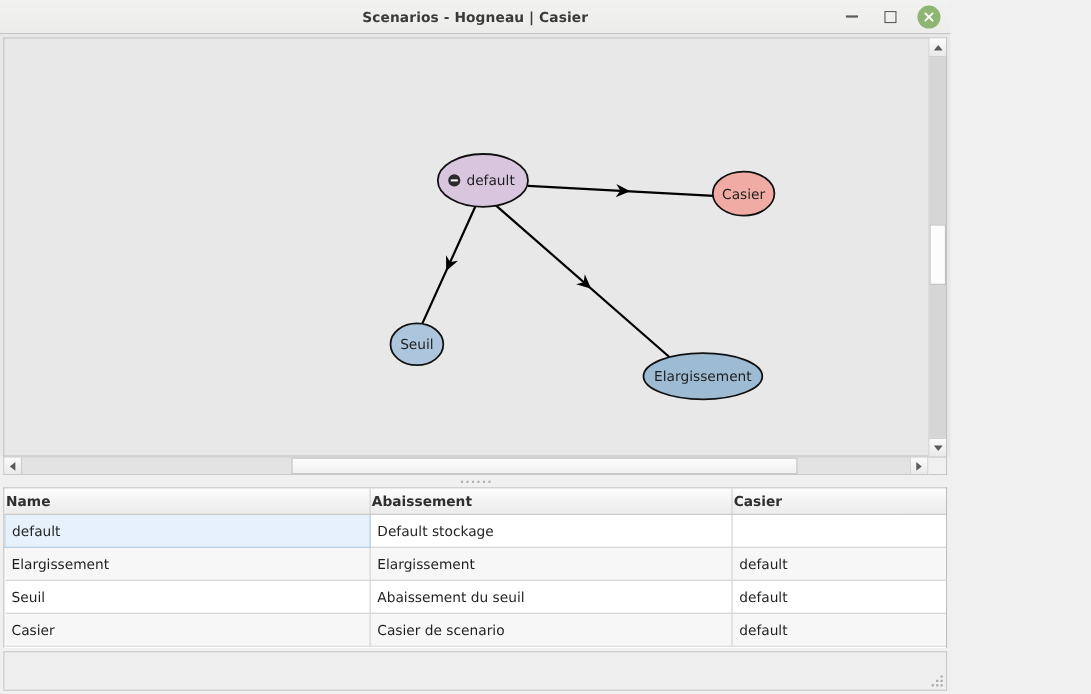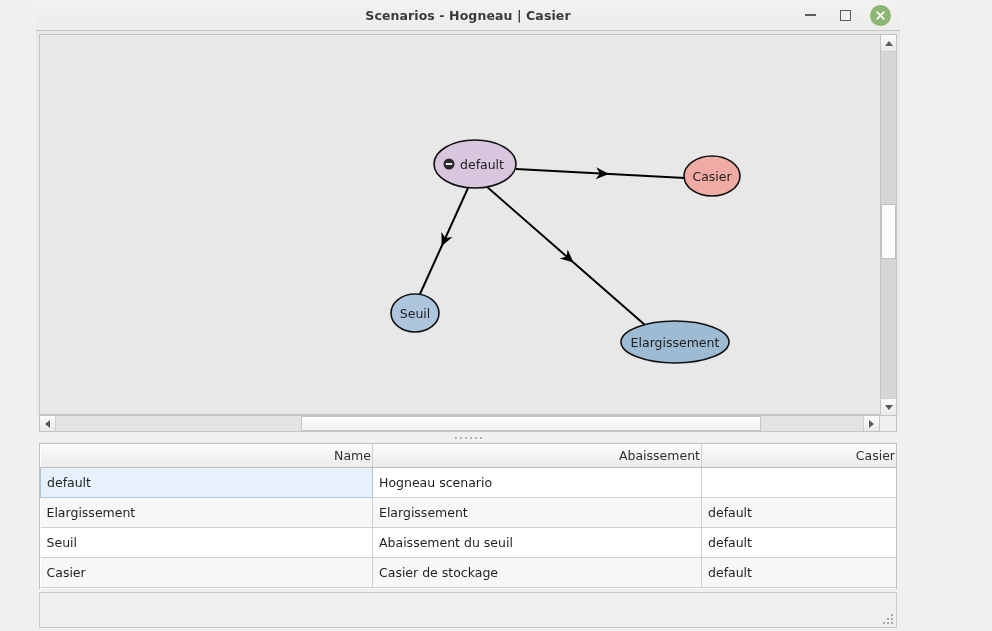--- a/index.html
+++ b/index.html
@@ -17,21 +17,20 @@
     color: #2b2b2b;
     -webkit-font-smoothing: antialiased;
   }
   .window {
     width: 864px;
     height: 631px;
     display: flex;
     flex-direction: column;
     background: #f0f0f0;
     position: relative;
-    margin-left: 36px;
   }
 
   
   .titlebar {
     height: 31px;
     min-height: 31px;
     background: linear-gradient(to bottom, #f2f2f0 0%, #ececeb 100%);
     border-bottom: 1px solid #c6c6c4;
     display: flex;
     align-items: center;
@@ -240,24 +239,24 @@
   table.grid {
     width: 100%;
     border-collapse: collapse;
     table-layout: fixed;
   }
   table.grid th {
     height: 23px;
     background: linear-gradient(to bottom, #fdfdfd 0%, #f3f3f3 50%, #ececec 100%);
     border-right: 1px solid #cfcfcf;
     border-bottom: 1px solid #bdbdbd;
-    font-weight: normal;
+    font-weight: bold;
     font-size: 12.5px;
     color: #2f2f2f;
-    text-align: right;
+    text-align: left;
     box-sizing: border-box;
   }
   table.grid th:last-child { border-right: none; }
   table.grid td {
     height: 30px;
     border-right: 1px solid #d0d0d0;
     border-bottom: 1px solid #d0d0d0;
     padding: 0 6px;
     font-size: 12.5px;
     color: #1f1f1f;
@@ -407,36 +406,36 @@
       <thead>
         <tr>
           <th>Name</th>
           <th>Abaissement</th>
           <th>Casier</th>
         </tr>
       </thead>
       <tbody id="table-body">
           <tr class="row-selected">
             <td class="cell-name">default</td>
-            <td class="cell-description">Hogneau scenario</td>
+            <td class="cell-description">Default stockage</td>
             <td class="cell-parent"></td>
           </tr>
           <tr class="row-alt">
             <td class="cell-name">Elargissement</td>
             <td class="cell-description">Elargissement</td>
             <td class="cell-parent">default</td>
           </tr>
           <tr class="row-plain">
             <td class="cell-name">Seuil</td>
             <td class="cell-description">Abaissement du seuil</td>
             <td class="cell-parent">default</td>
           </tr>
           <tr class="row-alt">
             <td class="cell-name">Casier</td>
-            <td class="cell-description">Casier de stockage</td>
+            <td class="cell-description">Casier de scenario</td>
             <td class="cell-parent">default</td>
           </tr>
         </tbody>
     </table>
     <div class="table-filler"></div>
   </div>
 
   <div class="statusbar">
     <span></span>
     <span class="grip">

